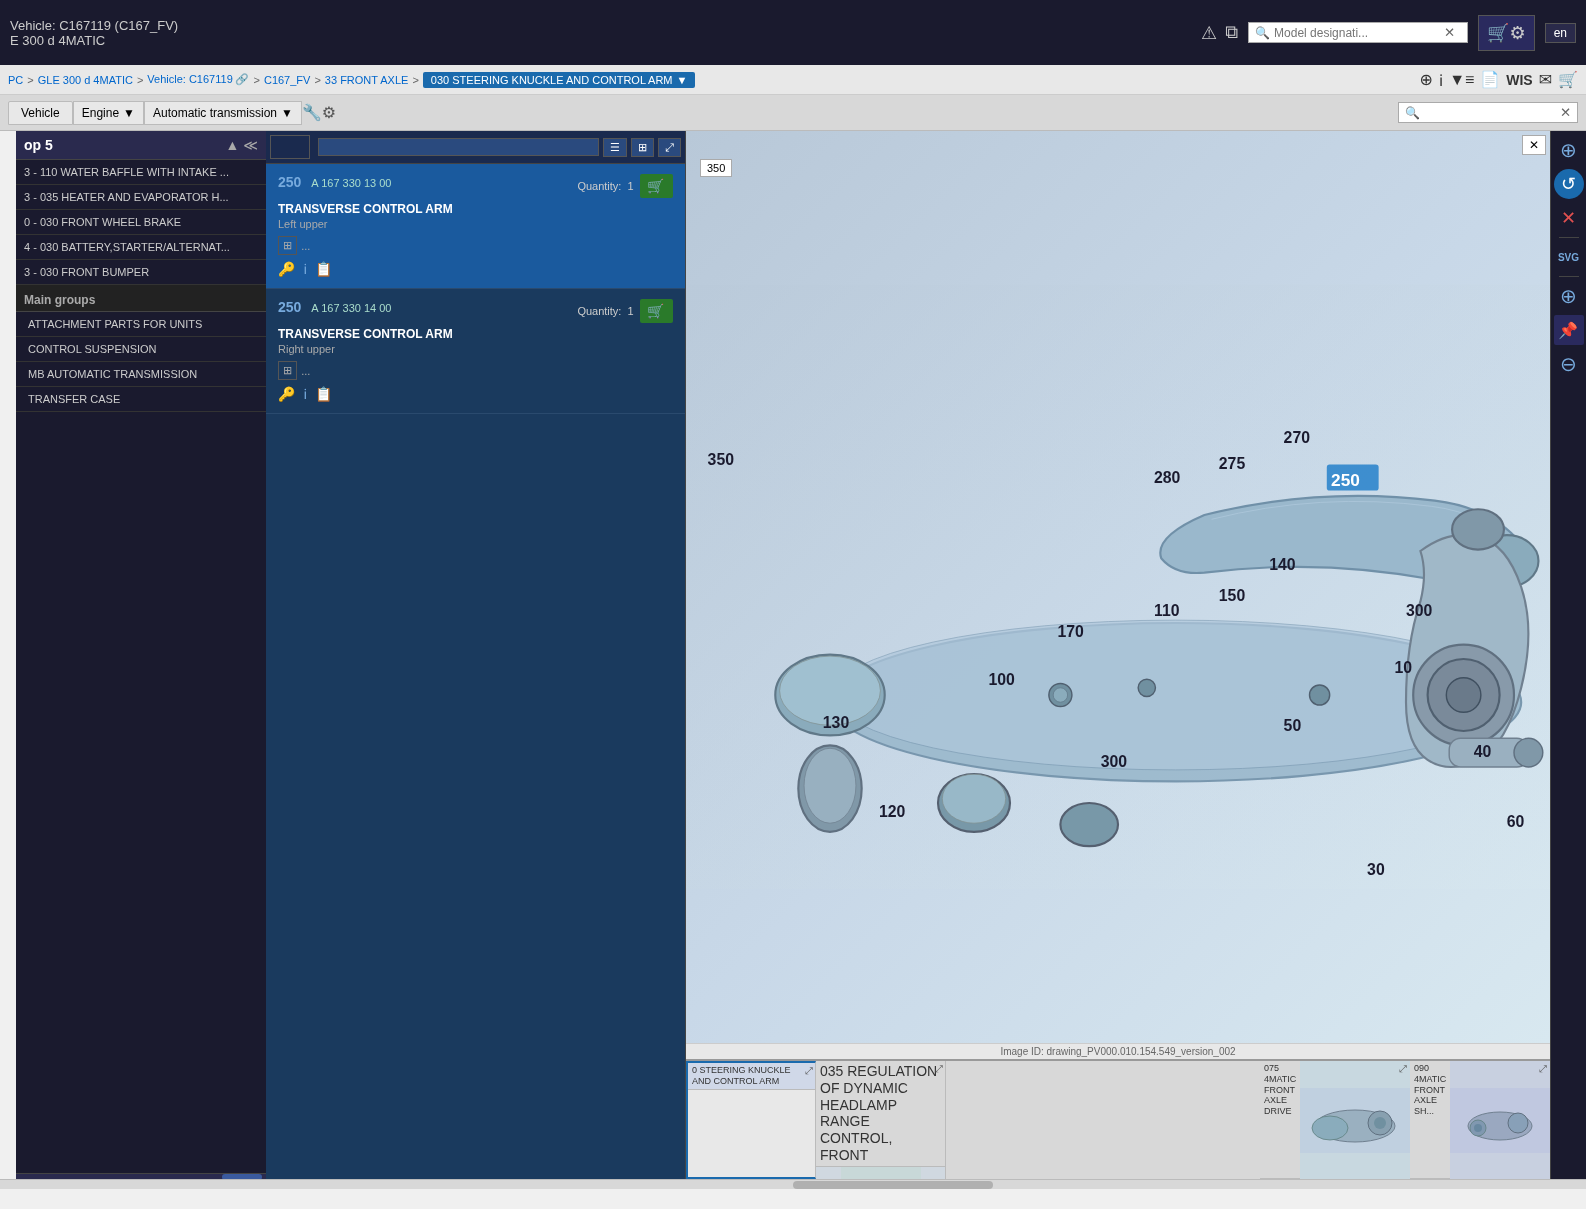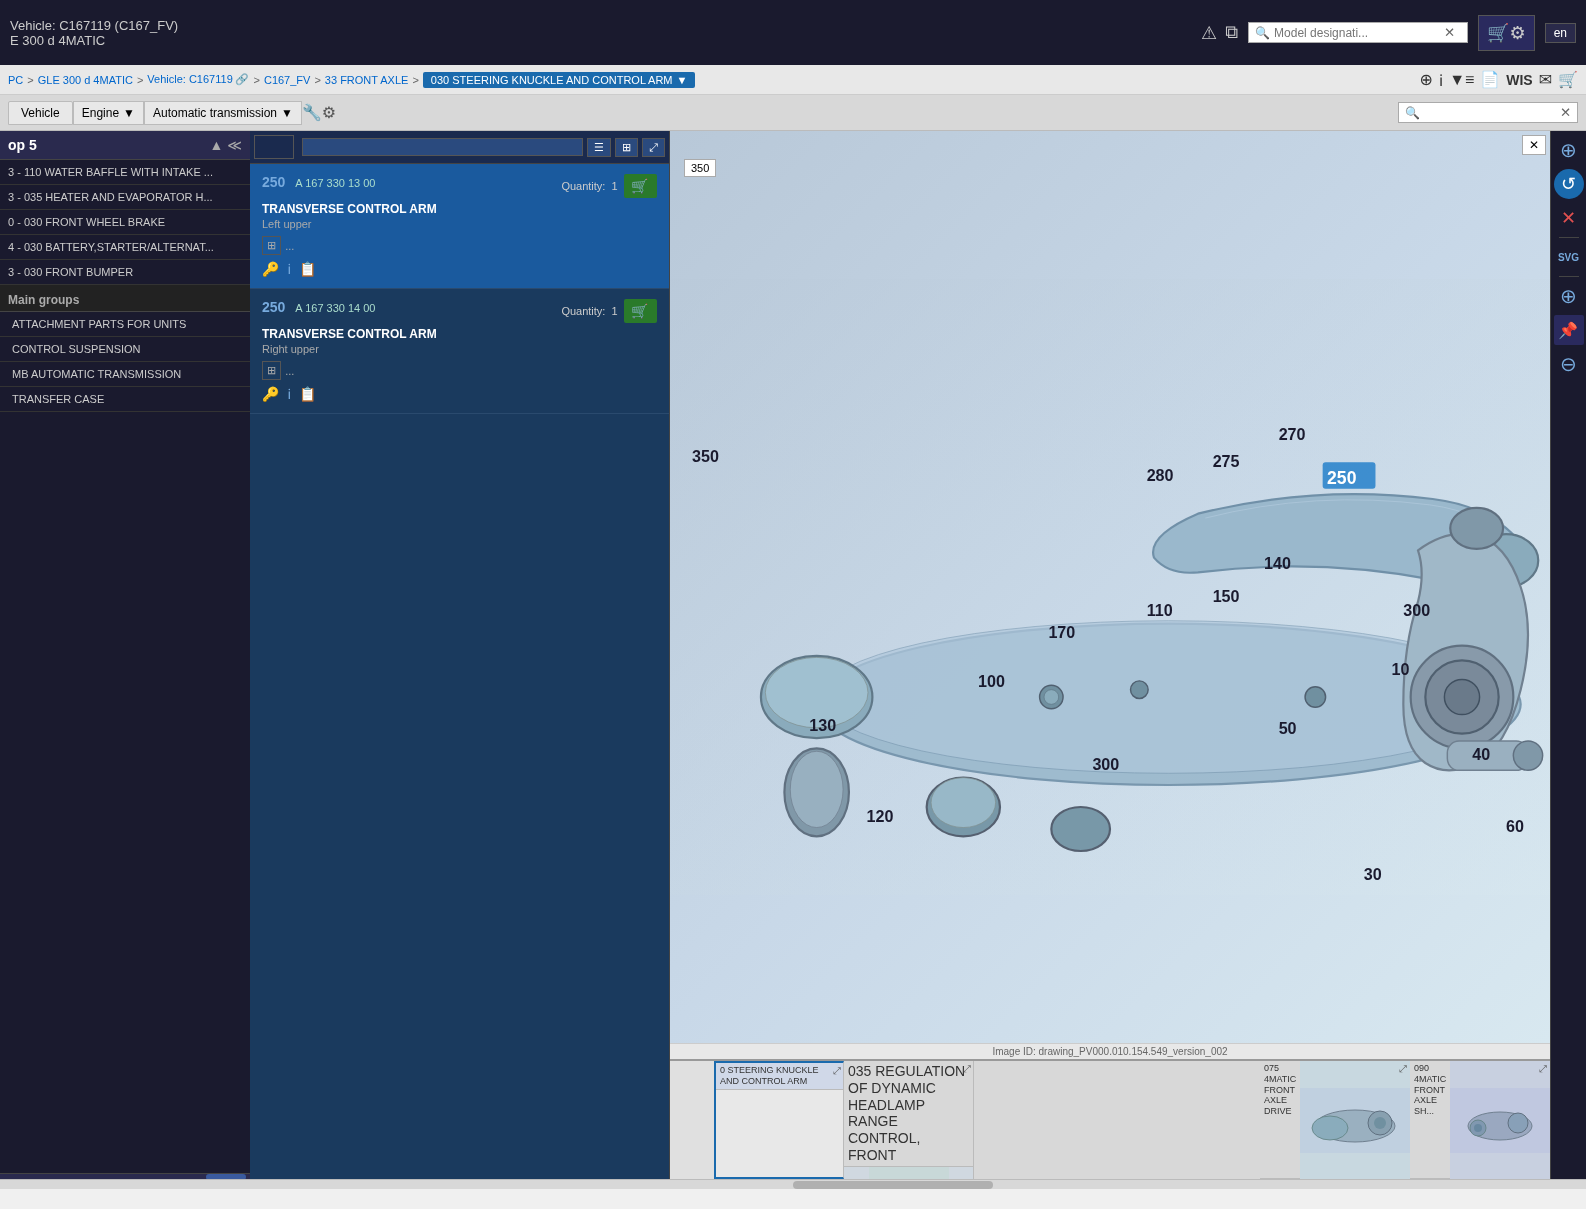--- a/index.html
+++ b/index.html
@@ -27,21 +27,21 @@
 
     
     .nav-tabs { background: #d8d8d8; border-bottom: 1px solid #bbb; padding: 2px 8px; display: flex; align-items: center; height: 36px; }
     .nav-tab { padding: 4px 12px; border: 1px solid #bbb; background: #e8e8e8; cursor: pointer; font-size: 12px; border-radius: 2px 2px 0 0; }
     .nav-tab-dropdown { padding: 4px 8px; border: 1px solid #bbb; background: #e8e8e8; cursor: pointer; font-size: 12px; display: flex; align-items: center; gap: 4px; }
     .nav-right { margin-left: auto; display: flex; align-items: center; gap: 6px; }
     .nav-search { display: flex; align-items: center; background: white; border: 1px solid #aaa; padding: 2px 6px; width: 180px; }
     .nav-search input { border: none; outline: none; font-size: 12px; width: 150px; }
 
     
-    .main-layout { display: flex; height: calc(1209px - 65px - 30px - 36px - 30px); }
+    .main-layout { display: flex; height: calc(1209px - 65px - 30px - 36px - 30px); margin-left: 16px; }
 
     
     .sidebar { width: 250px; background: #1a1a2e; color: white; display: flex; flex-direction: column; overflow: hidden; }
     .sidebar-header { display: flex; align-items: center; justify-content: space-between; padding: 6px 8px; background: #2a2a4e; border-bottom: 1px solid #444; }
     .sidebar-title { font-size: 14px; font-weight: bold; color: white; }
     .sidebar-controls { display: flex; gap: 4px; }
     .sidebar-ctrl-btn { background: none; border: none; color: #aaa; cursor: pointer; font-size: 14px; }
     .sidebar-items { flex: 1; overflow-y: auto; }
     .sidebar-item { padding: 6px 8px; border-bottom: 1px solid #333; cursor: pointer; font-size: 11px; color: #ccc; }
     .sidebar-section-header { padding: 8px 8px 4px; font-size: 12px; font-weight: bold; color: #aaa; background: #222; border-bottom: 1px solid #444; }
@@ -71,21 +71,21 @@
     .diagram-close { position: absolute; top: 4px; right: 4px; background: white; border: 1px solid #aaa; padding: 2px 6px; cursor: pointer; font-size: 12px; }
     .image-id-bar { background: #e8e8e8; border-top: 1px solid #ccc; padding: 2px 8px; font-size: 10px; color: #666; text-align: center; }
 
     
     .right-toolbar { width: 36px; background: #1a1a2e; display: flex; flex-direction: column; align-items: center; padding: 4px 0; gap: 4px; border-left: 1px solid #444; }
     .rt-btn { background: none; border: none; color: #7ad; cursor: pointer; font-size: 16px; padding: 4px; width: 30px; height: 30px; display: flex; align-items: center; justify-content: center; }
     .rt-btn.active { background: #1a5a9e; color: white; }
     .rt-divider { width: 20px; height: 1px; background: #444; }
 
     
-    .bottom-bar { height: 120px; background: #e0e0e0; border-top: 2px solid #999; display: flex; align-items: stretch; overflow-x: auto; padding-left: 44px; }
+    .bottom-bar { height: 120px; background: #e0e0e0; border-top: 2px solid #999; display: flex; align-items: stretch; overflow-x: auto; }
 
     
     .parts-list::-webkit-scrollbar { width: 6px; }
     .parts-list::-webkit-scrollbar-track { background: #1a2a4e; }
     .parts-list::-webkit-scrollbar-thumb { background: #3a5a9e; }
 
     
     .diagram-svg { width: 100%; height: 100%; }
   </style>
 </head>

